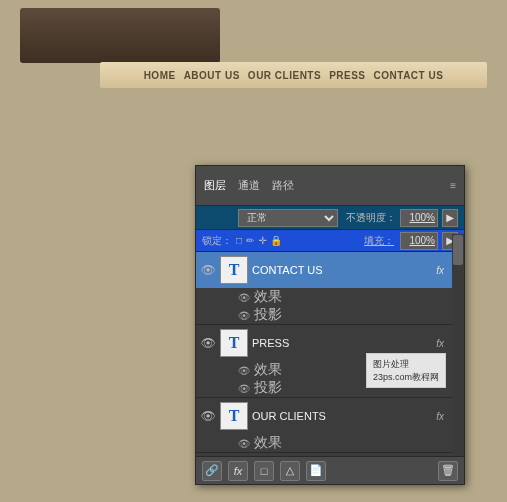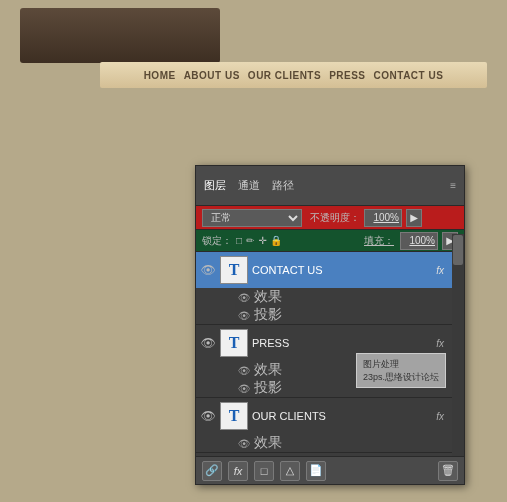--- a/index.html
+++ b/index.html
@@ -82,26 +82,27 @@
       margin-right: 12px;
       cursor: pointer;
     }
 
     .ps-tab.active {
       color: #fff;
     }
 
     .ps-panel-controls {
       height: 24px;
-      background: #b91c1c;
+      background: #0c4a6e;
       display: flex;
       align-items: center;
       padding: 0 6px;
       border-bottom: 1px solid #2a2a2a;
       gap: 4px;
+      justify-content: flex-end;
     }
 
     .ps-dropdown {
       width: 100px;
       height: 18px;
       background: #5a5a5a;
       border: 1px solid #7a7a7a;
       color: #ddd;
       font-size: 10px;
       padding: 0 4px;
@@ -134,21 +135,21 @@
       color: #ddd;
       font-size: 10px;
       display: flex;
       align-items: center;
       justify-content: center;
       cursor: pointer;
     }
 
     .ps-lock-row {
       height: 22px;
-      background: #14532d;
+      background: #1d4ed8;
       display: flex;
       align-items: center;
       padding: 0 6px;
       border-bottom: 1px solid #2a2a2a;
       gap: 4px;
     }
 
     .ps-lock-label {
       font-size: 10px;
       color: #bbb;
@@ -256,21 +257,21 @@
     }
 
     .layer-sub-name {
       font-size: 14px;
       color: #bbb;
     }
 
     
     .tooltip-box {
       position: absolute;
-      background: #a3a3a3;
+      background: #e5e5e5;
       border: 1px solid #ccc;
       font-size: 9px;
       color: #333;
       padding: 4px 6px;
       line-height: 1.4;
     }
 
     
     .ps-bottom-toolbar {
       position: absolute;
@@ -402,21 +403,21 @@
         <div class="layer-sub-eye">👁</div>
         <span class="layer-sub-name">效果</span>
       </div>
       <div class="layer-sub">
         <div class="layer-sub-eye">👁</div>
         <span class="layer-sub-name">投影</span>
       </div>
 
       <div class="tooltip-box" style="position:absolute;right:18px;top:28px;z-index:10;">
         <div>图片处理</div>
-        <div>23ps.思络设计论坛</div>
+        <div>23ps.com教程网</div>
       </div>
     </div>
 
     <div class="layer-row">
       <div class="layer-main">
         <div class="layer-eye">👁</div>
         <div class="layer-thumb">T</div>
         <span class="layer-name">OUR CLIENTS</span>
         <span class="layer-fx">fx</span>
         <span style="color:#aaa;font-size:10px;margin-left:2px;">▲</span>

